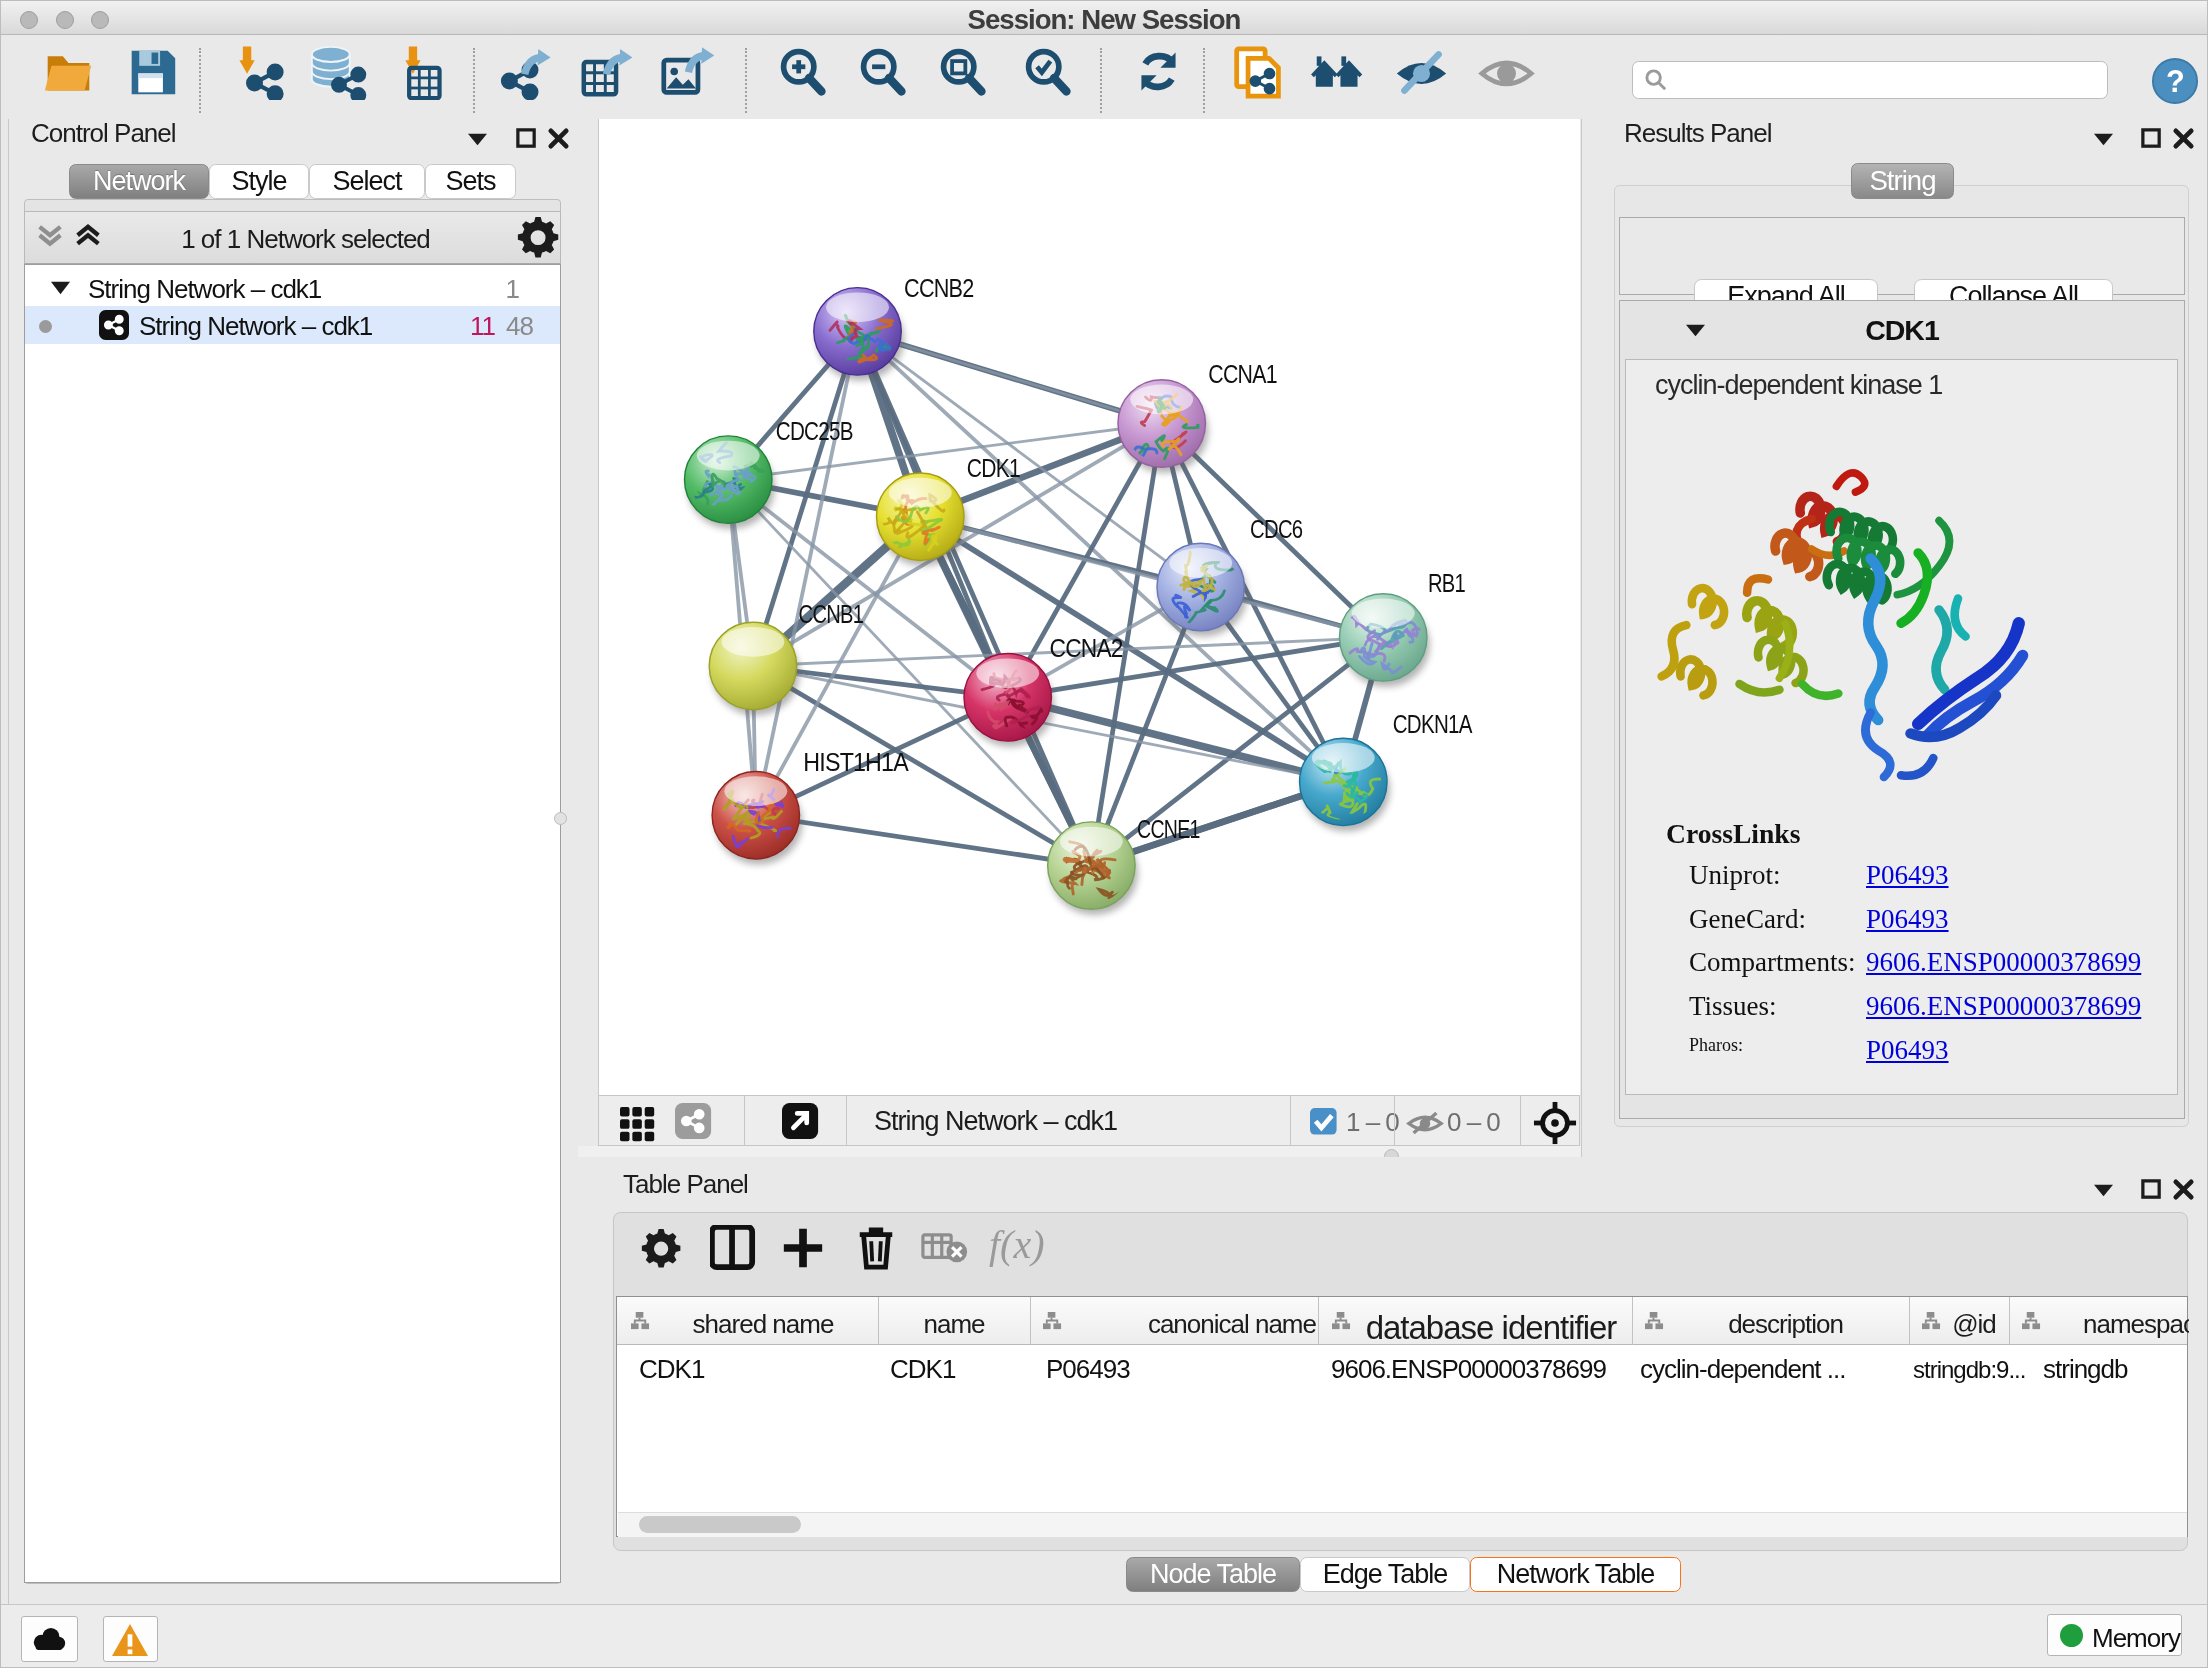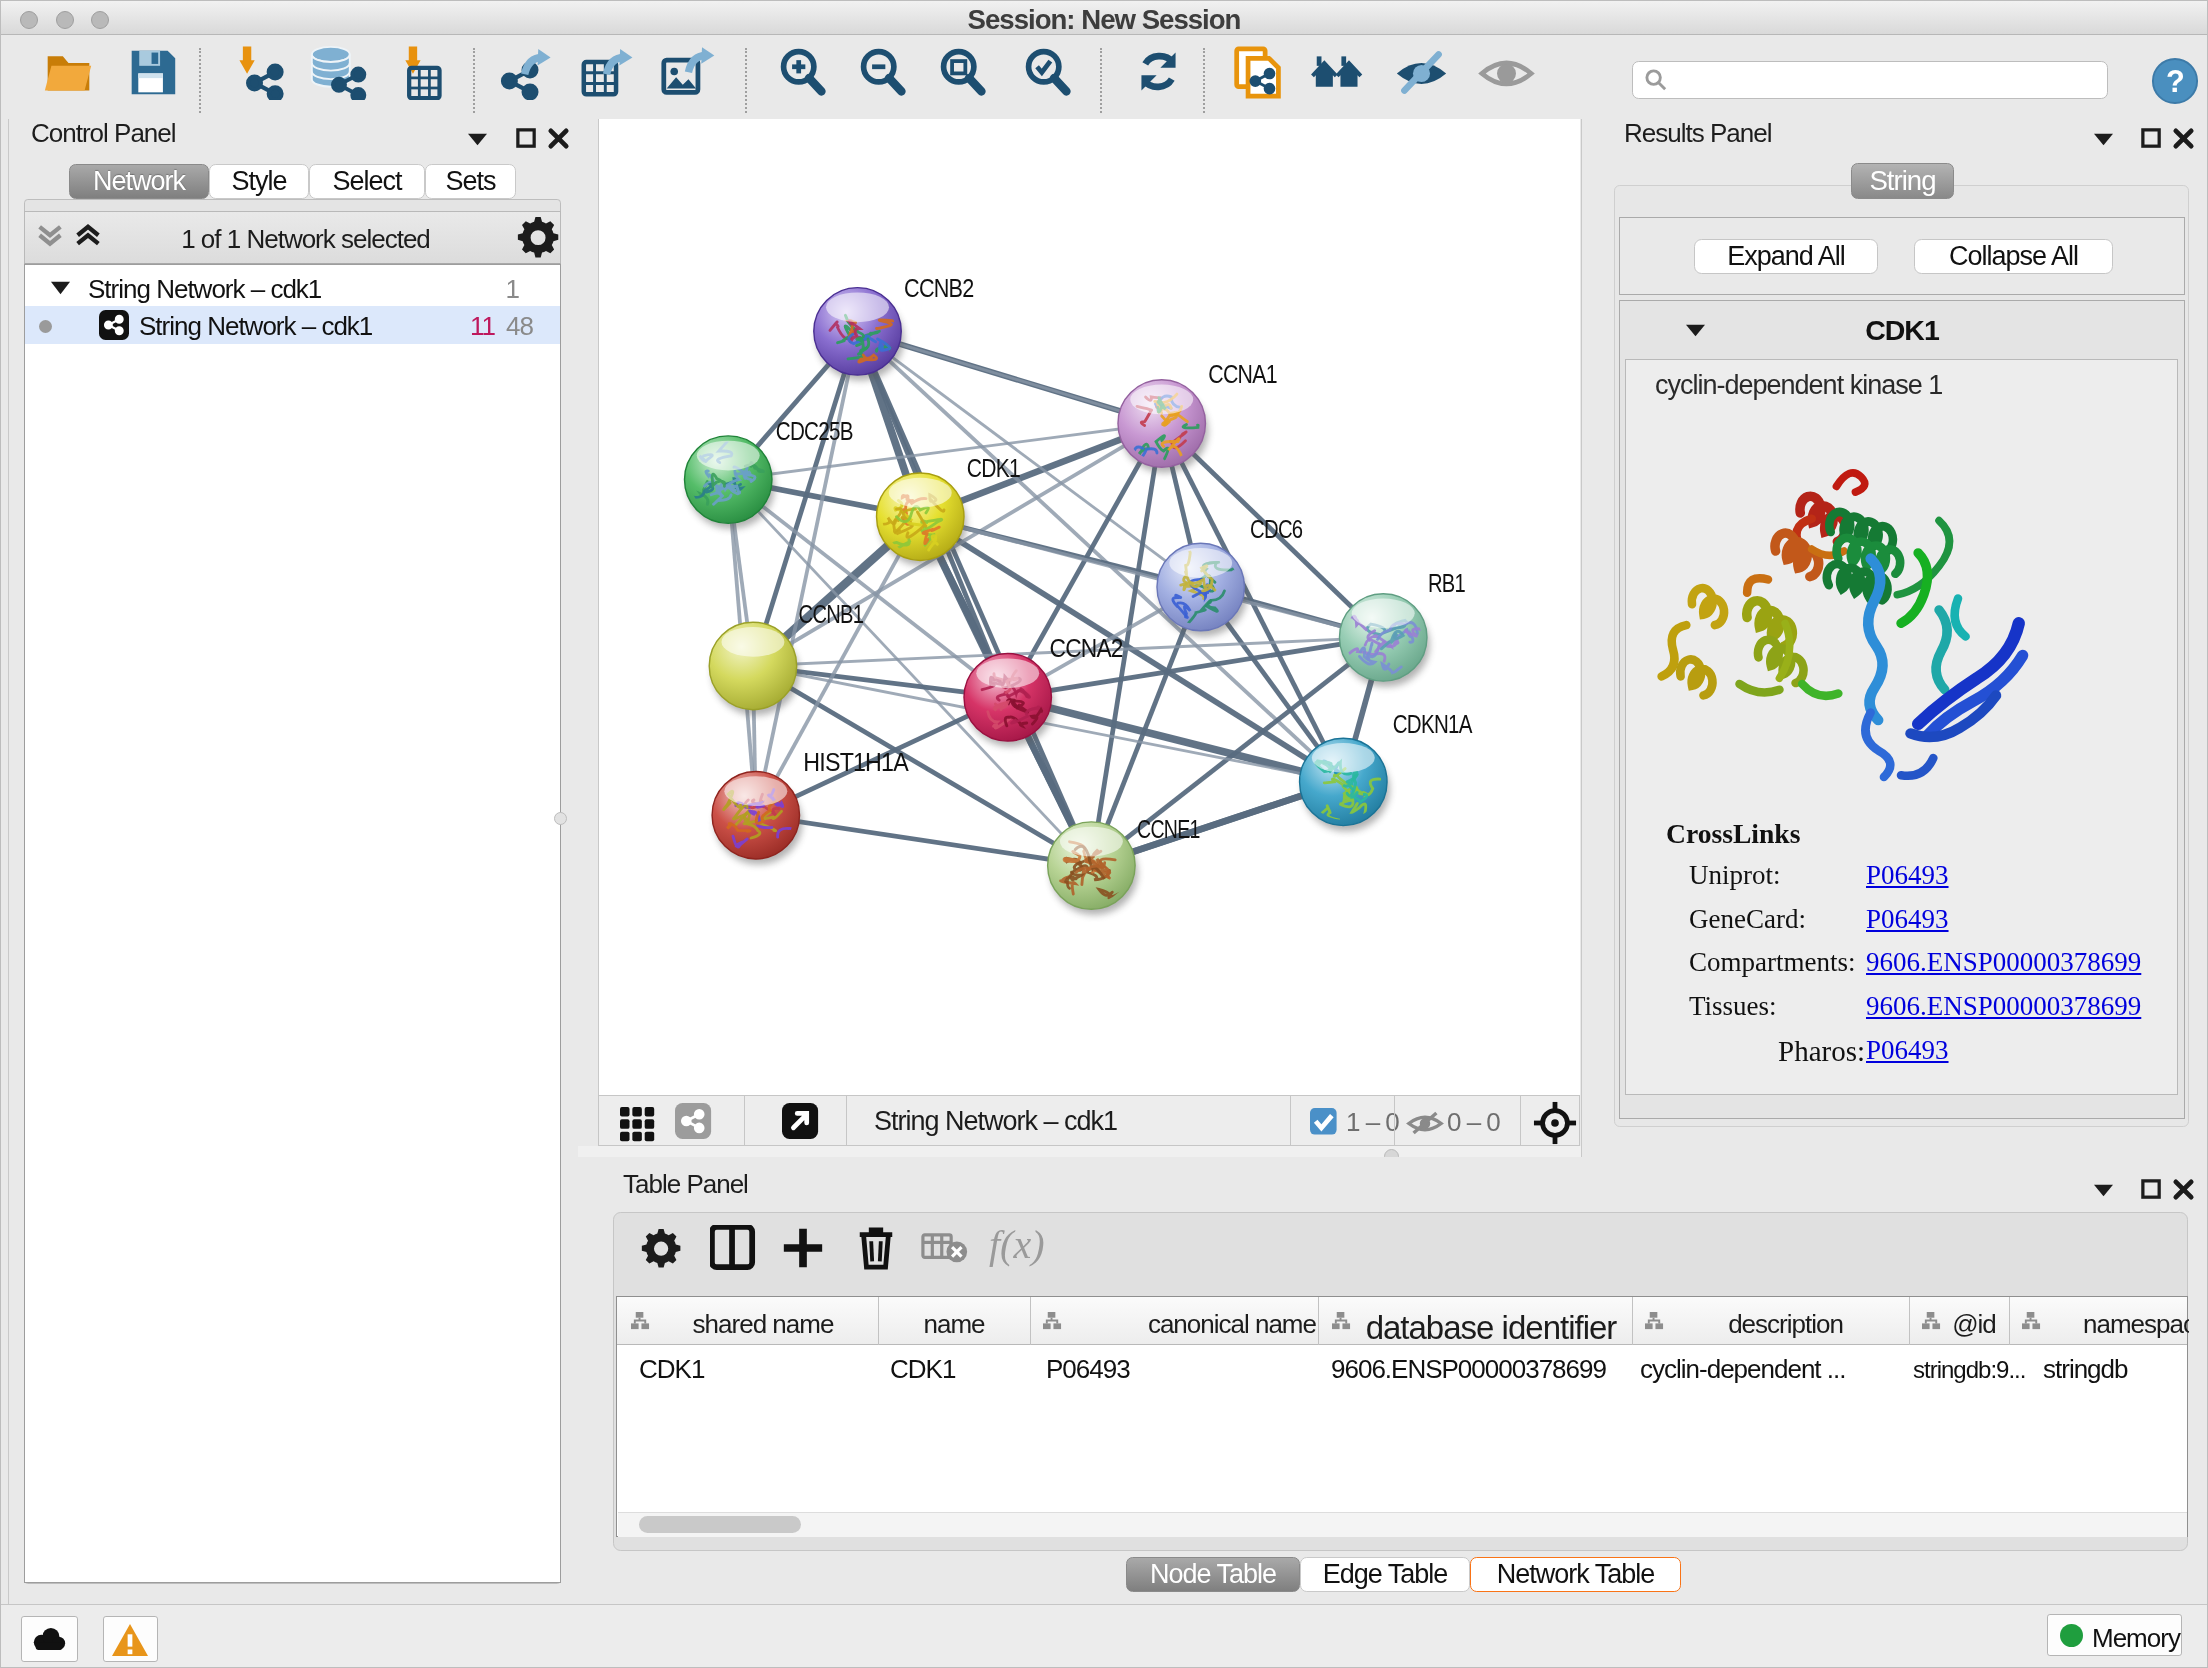--- a/index.html
+++ b/index.html
@@ -9,21 +9,21 @@
 .title{width:100%;text-align:center;font-size:27.6px;font-weight:bold;color:#3d3d3d;top:3.8px;}
 .tl{border-radius:50%;width:18px;height:18px;top:11.4px;background:#b9b9b9;border:1px solid #9f9f9f;}
 .vsep{top:48px;width:0;height:65px;border-left:2.9px dotted #9f9f9f;}
 .panel-title{font-size:26px;color:#1d1d1d;}
 .tab{position:absolute;height:35px;border:1px solid #c9c9c9;background:#fff;color:#111;
  font-size:27px;text-align:center;line-height:33px;border-radius:6.7px 6.7px 6.7px 6.7px;}
 .tab.sel{background:linear-gradient(#a9a9a9,#7f7f7f);color:#fff;border-color:#8a8a8a;text-shadow:0 -1px 1px rgba(0,0,0,.25);}
 .netlist-head{background:linear-gradient(#e9e9e9,#dcdcdc);border:1px solid #b9b9b9;border-bottom:1px solid #a9a9a9;}
 .white-box{background:#fff;border:1px solid #9d9d9d;}
 .btn{position:absolute;background:#fff;border:1px solid #c6c6c6;border-radius:7.6px;
- font-size:27px;color:#111;text-align:center;}
+ font-size:27px;color:#111;text-align:center;margin-top:40px;}
 .g-tab{background:linear-gradient(#b3b3b3,#898989);color:#fff;border:1px solid #8b8b8b;border-radius:6.7px;
  text-align:center;font-size:27.6px;}
 .serif{font-family:"Liberation Serif",serif;letter-spacing:0;}
 a.lnk{color:#0000dd;text-decoration:underline;}
 .memory{border:1px solid #b5b5b5;background:#fdfdfd;border-radius:2.9px;}
 </style></head><body>
 <div class="abs titlebar"></div>
 <div class="abs title">Session: New Session</div>
 <div class="abs tl" style="left:20px;"></div>
 <div class="abs tl" style="left:56px;"></div>
@@ -687,21 +687,21 @@
   </svg>
 <div class="abs serif" style="left:1666px;top:818px;font-size:27.6px;font-weight:bold;color:#111;">CrossLinks</div>
 <div class="abs serif" style="left:1689px;top:860px;font-size:27px;color:#111;">Uniprot:</div>
 <div class="abs serif" style="left:1866px;top:860px;font-size:27px;"><a class="lnk">P06493</a></div>
 <div class="abs serif" style="left:1689px;top:904px;font-size:27px;color:#111;">GeneCard:</div>
 <div class="abs serif" style="left:1866px;top:904px;font-size:27px;"><a class="lnk">P06493</a></div>
 <div class="abs serif" style="left:1689px;top:947px;font-size:27px;color:#111;">Compartments:</div>
 <div class="abs serif" style="left:1866px;top:947px;font-size:27px;"><a class="lnk">9606.ENSP00000378699</a></div>
 <div class="abs serif" style="left:1689px;top:991px;font-size:27px;color:#111;">Tissues:</div>
 <div class="abs serif" style="left:1866px;top:991px;font-size:27px;"><a class="lnk">9606.ENSP00000378699</a></div>
-<div class="abs serif" style="left:1778px;top:1035px;font-size:29px;color:#111;">Pharos:</div>
+<div class="abs serif" style="left:1689px;top:1035px;font-size:18px;color:#111;">Pharos:</div>
 <div class="abs serif" style="left:1866px;top:1035px;font-size:27px;"><a class="lnk">P06493</a></div>
 <div class="abs" style="left:599px;top:1157px;width:1609px;height:447px;background:#e9e9e9;"></div>
 <div class="abs panel-title" style="left:623px;top:1169px;">Table Panel</div>
 <svg class="abs" style="left:2091px;top:1181px;" width="25" height="19" viewBox="0 0 26 20">
     <path d="M3 4 L23 4 L13 16 z" fill="#1c1c1c"></path>
   </svg>
 <svg class="abs" style="left:2140px;top:1178px;" width="23" height="23" viewBox="0 0 24 24">
     <rect x="3" y="3" width="17" height="17" fill="none" stroke="#1c1c1c" stroke-width="3.4"></rect>
   </svg>
 <svg class="abs" style="left:2172px;top:1178px;" width="23" height="23" viewBox="0 0 24 24">

